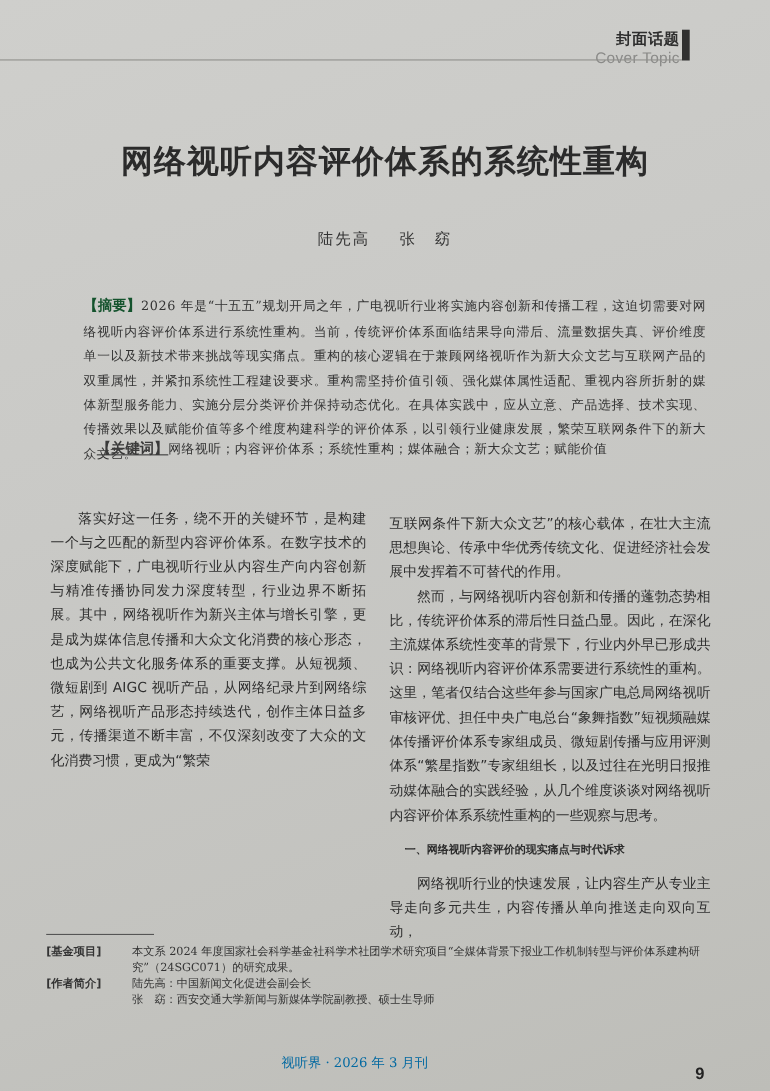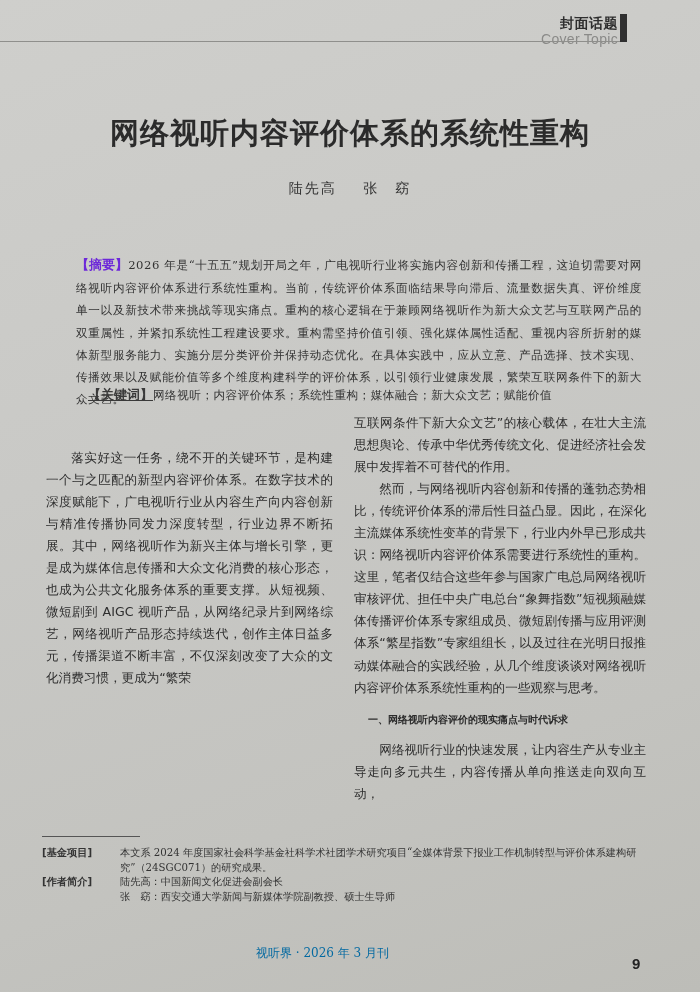--- a/index.html
+++ b/index.html
@@ -2,46 +2,46 @@
 <html><head>
 <meta charset="utf-8">
 <style>
   html, body { margin:0; padding:0; }
   body {
     width:700px; height:992px; overflow:hidden; position:relative;
     background: linear-gradient(160deg, #cfcfcc 0%, #c9c9c6 40%, #c3c3bf 75%, #bdbdb8 100%);
     font-family: "DejaVu Serif", "Liberation Serif", serif;
     color:#2a2a2a;
   }
-  .abs { position:absolute; }
+  .abs { position:absolute;margin-top:13px; }
 
   
   .section-tag { right:82px; top:14px; text-align:right; }
   .section-tag .zh { font-family:"DejaVu Sans", sans-serif; font-weight:bold; font-size:14px; color:#2e2e2e; line-height:18px; letter-spacing:0.5px; }
   .section-tag .en { font-family:"Liberation Sans", sans-serif; font-size:14px; color:#8a8a88; line-height:15px; letter-spacing:0.3px; }
   .section-bar { left:620px; top:14px; width:7px; height:28px; background:#303030; }
   .header-rule { left:0; top:41px; width:620px; height:1px; background:#8f8f8c; }
 
   .title {
     left:0; width:700px; top:114px; text-align:center;
     font-family:"DejaVu Sans", sans-serif; font-weight:bold; font-size:29px; color:#2b2b2b; letter-spacing:1px;
   }
-  .authors { left:0; width:700px; top:180px; text-align:center; font-size:14px; color:#333; letter-spacing:2px; }
+  .authors { left:0; width:700px; top:196px; text-align:center; font-size:14px; color:#333; letter-spacing:2px; }
   .authors span { margin:0 10px; }
 
   .abstract { left:76px; top:254px; width:566px; font-size:11.6px; line-height:22.2px; color:#333; text-align:justify; letter-spacing:0.6px; }
-  .abstract .label { font-family:Liberation Mono, monospace; font-weight:bold; color:#6d28d9; font-size:13px; letter-spacing:0; }
+  .abstract .label { font-family:Liberation Mono, monospace; font-weight:bold; color:#14532d; font-size:13px; letter-spacing:0; }
   .keywords { left:88px; top:386px; width:560px; font-size:11.6px; line-height:18px; color:#333; letter-spacing:0.5px; }
   .keywords .label { font-family:"DejaVu Sans", sans-serif; font-weight:bold; color:#3a3a3a; font-size:13px; letter-spacing:0;text-decoration:underline; }
 
   .col { font-family:"DejaVu Sans", sans-serif; font-size:12.6px; line-height:22.05px; color:#2e2e2e; text-align:justify; }
   .col p { margin:0; }
   .col p.indent { text-indent:2em; }
   .col-left { left:46px; top:447px; width:287px; }
-  .col-right { left:354px; top:412px; width:292px; }
+  .col-right { left:354px; top:452px; width:292px; }
   .col-right .h2 { font-weight:bold; font-size:10px; color:#2b2b2b; text-indent:1.4em; margin-top:10px; line-height:22px; }
   .col-right .after-h { margin-top:8px; }
   sup { font-size:8px; }
 
   .footnote-rule { left:42px; top:836px; width:98px; height:1px; background:#555; }
   .footnotes { left:42px; top:846px; width:620px; font-size:10.2px; line-height:14.5px; color:#333; }
   .fn-row { display:flex; }
   .fn-label { font-family:"DejaVu Sans", sans-serif; font-weight:bold; white-space:nowrap; width:78px; flex:none; }
   .fn-body { flex:1; }
   .fn-sub { display:block; }

